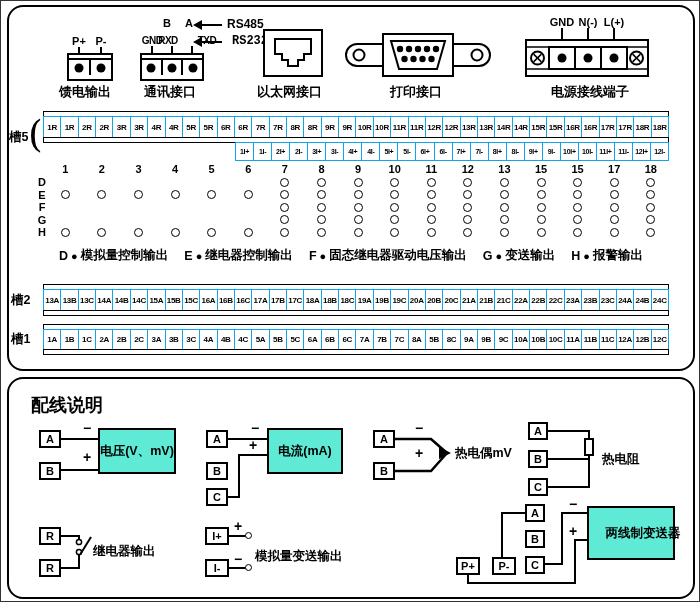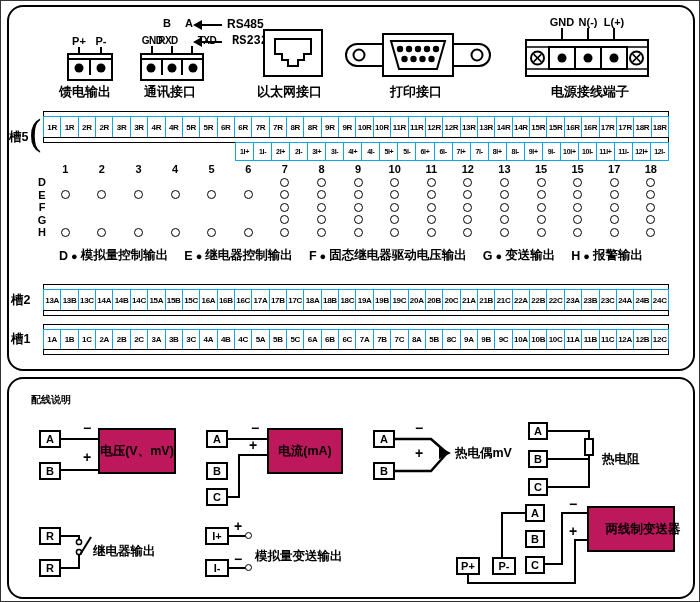--- a/index.html
+++ b/index.html
@@ -30,26 +30,26 @@
   #matrix { position:absolute; display:flex; }
   .mcol { flex:1; display:flex; flex-direction:column; align-items:center; }
   .mnum { height:13px; line-height:12px; font-weight:bold; font-size:11px; }
   .mslot { height:12.5px; display:flex; align-items:center; justify-content:center; }
   .circle { width:9px; height:9px; border:1.5px solid #000; border-radius:50%; background:#fff; }
   .rowlabel { position:absolute; left:34px; width:14px; text-align:center; font-weight:bold; font-size:11px; line-height:12.5px; }
   #legend { position:absolute; display:flex; justify-content:space-between; }
   .legend-item { display:flex; align-items:center; font-weight:bold; font-size:12.5px; white-space:nowrap; }
   .legend-key::after { content:"\25CF"; margin:0 3px 0 3px; font-size:11px; }
   .term { position:absolute; width:22px; height:18px; border:2px solid #000; background:#fff; font-weight:bold; font-size:11px; text-align:center; line-height:14px; }
-  .wbox { position:absolute; border:2px solid #000; background:#be185d; display:flex; align-items:center; justify-content:center; font-weight:bold; font-size:12.5px; white-space:nowrap; }
+  .wbox { position:absolute; border:2px solid #000; background:#5eead4; display:flex; align-items:center; justify-content:center; font-weight:bold; font-size:12.5px; white-space:nowrap; }
   .sign { position:absolute; font-weight:bold; font-size:14px; line-height:14px; }
   .dlabel { position:absolute; font-weight:bold; font-size:12.5px; white-space:nowrap; }
   .ocirc { position:absolute; width:7px; height:7px; border:1.5px solid #000; border-radius:50%; background:#fff; }
   .resistor { position:absolute; width:10px; height:18px; border:2px solid #000; background:#fff; }
-  .title { position:absolute; font-weight:bold; font-size:10px; }
+  .title { position:absolute; font-weight:bold; font-size:18px; }
   svg { position:absolute; overflow:visible; }
 </style>
 </head>
 <body>
 
 <div id="page">
 
   <div class="panel" style="left:6px;top:4px;width:688px;height:366px;"></div>
 
   <div class="pin" style="left:66px;top:34px;width:24px;">P+</div>
@@ -676,20 +676,20 @@
   <div class="vw" style="left:500px;top:511px;height:45px;"></div>
   <div class="hw" style="left:560px;top:511px;width:26px;"></div>
   <div class="vw" style="left:560px;top:511px;height:53px;"></div>
   <div class="hw" style="left:544px;top:562px;width:18px;"></div>
   <div class="hw" style="left:573px;top:538px;width:13px;"></div>
   <div class="vw" style="left:573px;top:538px;height:45px;"></div>
   <div class="hw" style="left:466px;top:581px;width:109px;"></div>
   <div class="vw" style="left:466px;top:574px;height:9px;"></div>
   <div class="sign" style="left:568px;top:496px;">−</div>
   <div class="sign" style="left:568px;top:523px;">+</div>
-  <div class="wbox" style="left:586px;top:505px;width:88px;height:46px;padding-left:24px;">两线制变送器</div>
+  <div class="wbox" style="left:586px;top:505px;width:88px;height:54px;padding-left:24px;">两线制变送器</div>
 
 <div class="rowlabel" style="top: 175px;">D</div>
     <div class="rowlabel" style="top: 187.5px;">E</div>
     <div class="rowlabel" style="top: 200px;">F</div>
     <div class="rowlabel" style="top: 212.5px;">G</div>
     <div class="rowlabel" style="top: 225px;">H</div>
   </div>
 
 </body></html>

